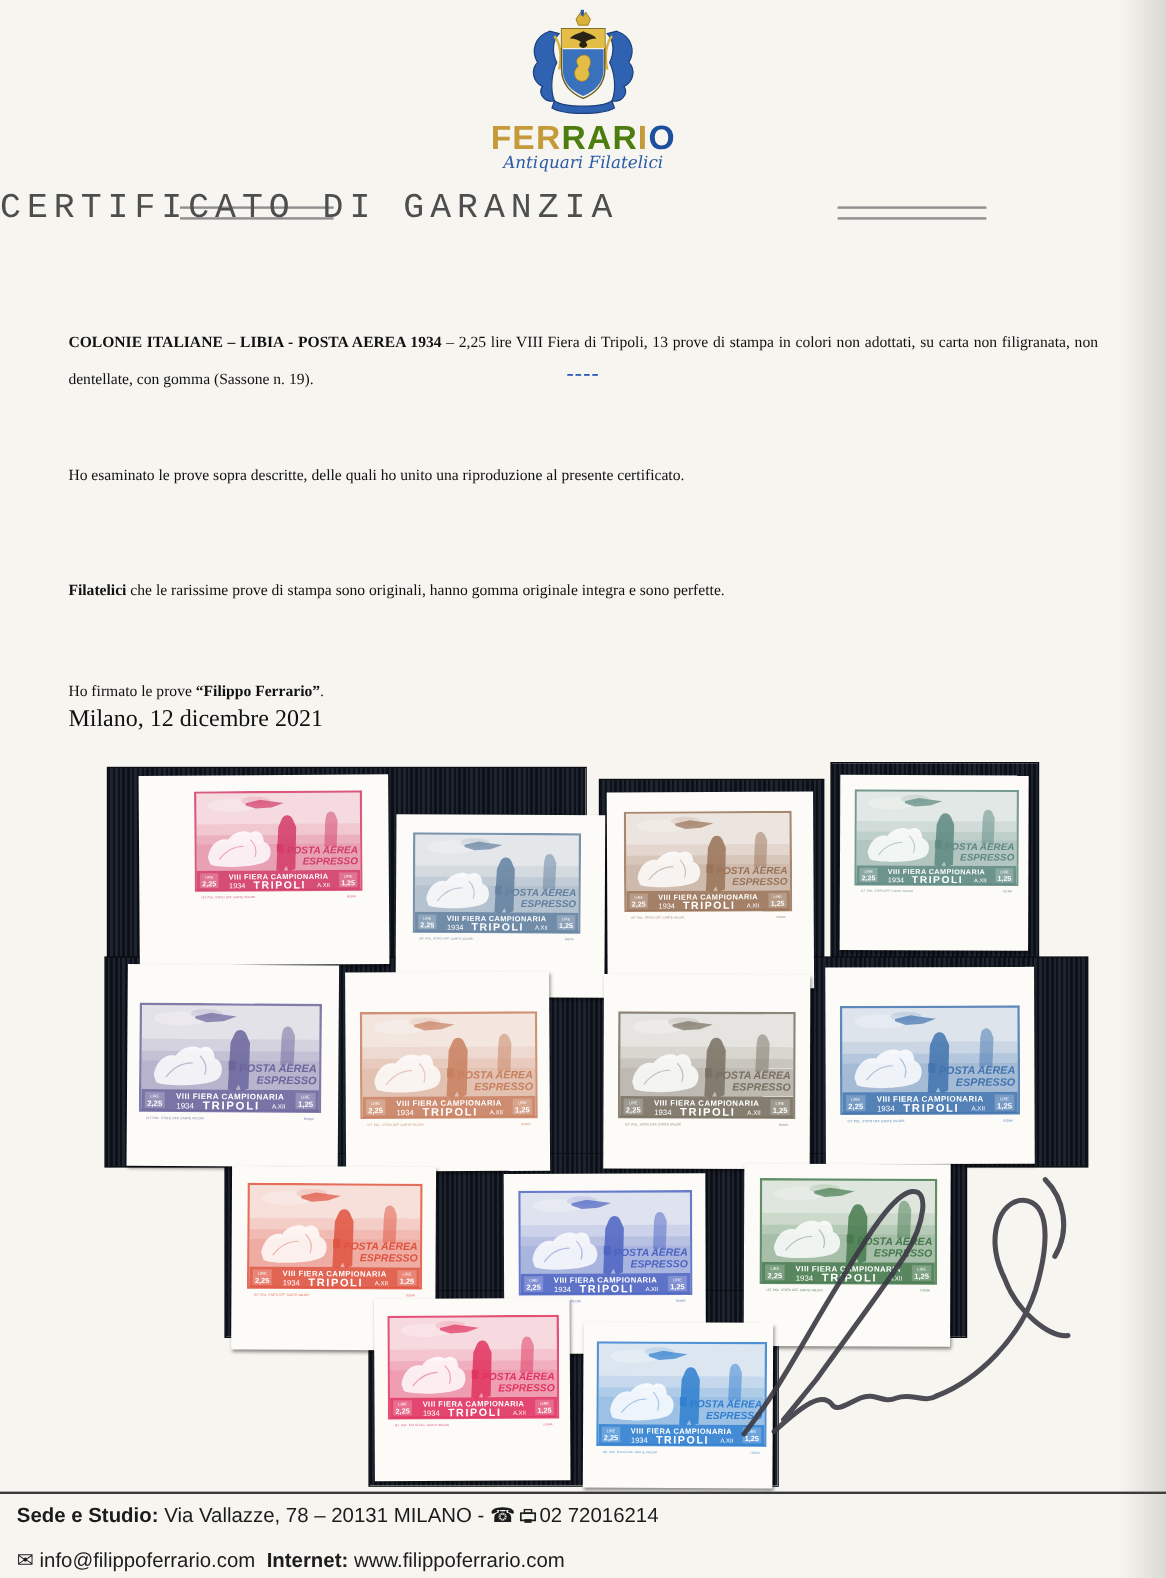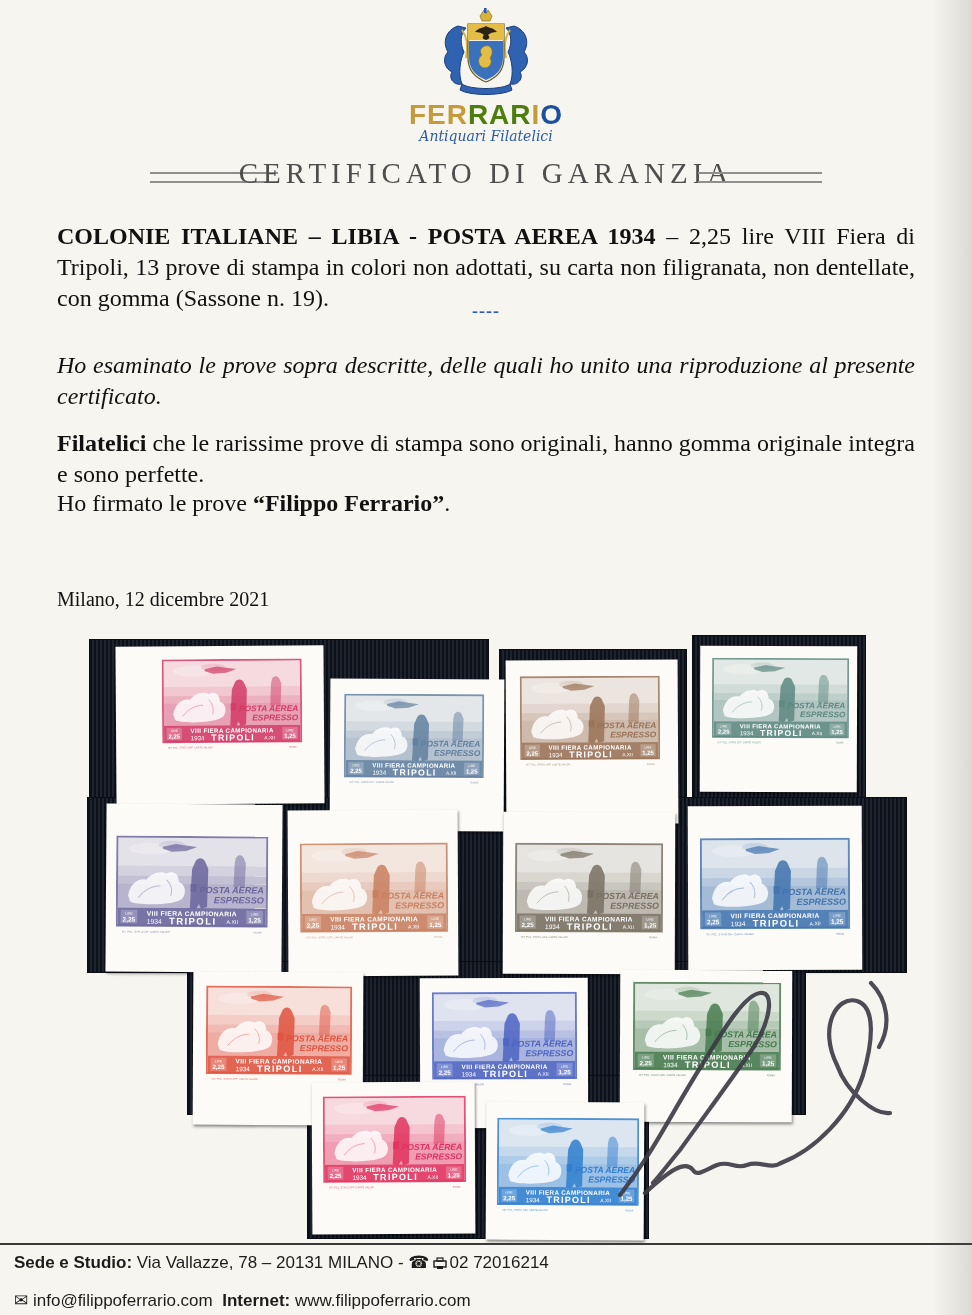--- a/index.html
+++ b/index.html
@@ -6,27 +6,27 @@
   body{width:972px;height:1315px;position:relative;background:#f7f5f0;
        font-family:"Liberation Serif", serif;overflow:hidden;}
   .abs{position:absolute;}
   
   .brand{top:99px;left:0;width:100%;text-align:center;
          font-family:"Liberation Sans",sans-serif;font-weight:bold;
          font-size:28px;letter-spacing:1px;}
   .tagline{top:128px;left:0;width:100%;text-align:center;
            font-family:"DejaVu Serif",serif;font-style:italic;
            font-size:14px;color:#2a5aa8;}
-  .cert-title{top:157px;left:0;width:100%;text-align:center;
-              font-family:Liberation Serif, serif;font-size:29px;
+  .cert-title{top:157px;left:0;width:100%;text-align:left;
+              font-family:Liberation Mono, monospace;font-size:29px;
               letter-spacing:5px;color:#4e4e4e;}
   .rule-dbl{height:7px;border-top:2px solid #8f8f8f;border-bottom:2px solid #8f8f8f;}
   
-  .para{left:57px;width:858px;font-size:24px;line-height:31px;color:#111;
-        text-align:justify;}
+  .para{left:57px;width:858px;font-size:13px;line-height:31px;color:#111;
+        text-align:justify;margin-top:48px;}
   .dashes{top:301px;left:0;width:100%;text-align:center;color:#2f5bbf;
           font-weight:bold;font-size:18px;letter-spacing:1px;}
   .dateline{top:588px;left:57px;font-size:20px;color:#111;}
   
   .mount{position:absolute;background:
      repeating-linear-gradient(90deg,#0d1016 0 2px,#1d2430 2px 4px);
      box-shadow:0 0 0 1px #0a0d12;}
   .card{position:absolute;background:#fcfbf8;box-shadow:1px 2px 3px rgba(0,0,0,.45);}
   .stamp{position:absolute;}
   .stamp svg{display:block;width:100%;height:100%;}
@@ -69,25 +69,25 @@
 <div class="abs tagline">Antiquari Filatelici</div>
 
 <div class="abs rule-dbl" style="top:172px;left:150px;width:128px;"></div>
 <div class="abs cert-title">CERTIFICATO DI GARANZIA</div>
 <div class="abs rule-dbl" style="top:172px;left:698px;width:124px;"></div>
 
 <div class="abs para" style="top:221px;">
   <b>COLONIE ITALIANE – LIBIA - POSTA AEREA 1934</b><span> – 2,25 lire VIII Fiera di Tripoli, 13 prove di stampa in colori non adottati, su carta non filigranata, non dentellate, con gomma (Sassone n. 19).</span>
 </div>
 <div class="abs dashes">----</div>
-<div class="abs para" style="top:350px;font-style:italic;">Ho esaminato le prove sopra descritte, delle quali ho unito una riproduzione al presente certificato.</div>
+<div class="abs para" style="top:332px;">Ho esaminato le prove sopra descritte, delle quali ho unito una riproduzione al presente certificato.</div>
 <div class="abs para" style="top:428px;">
   <b>Filatelici</b><span> che le rarissime prove di stampa sono originali, hanno gomma originale integra e sono perfette.</span>
 </div>
-<div class="abs para" style="top:488px;">
+<div class="abs para" style="top:512px;">
   <span>Ho firmato le prove </span><b>“Filippo Ferrario”</b><span>.</span>
 </div>
 <div class="abs dateline">Milano, 12 dicembre 2021</div>
 
 <div class="abs" id="stamp-area" style="top:0;left:0;width:972px;height:1315px;">
     <div class="mount" style="left: 90px; top: 640px; width: 398px; height: 200px;"></div>
     <div class="mount" style="left: 500px; top: 650px; width: 186px; height: 195px;"></div>
     <div class="mount" style="left: 693px; top: 636px; width: 172px; height: 176px;"></div>
     <div class="mount" style="left: 88px; top: 798px; width: 818px; height: 174px;"></div>
     <div class="mount" style="left: 188px; top: 962px; width: 617px; height: 152px;"></div>

